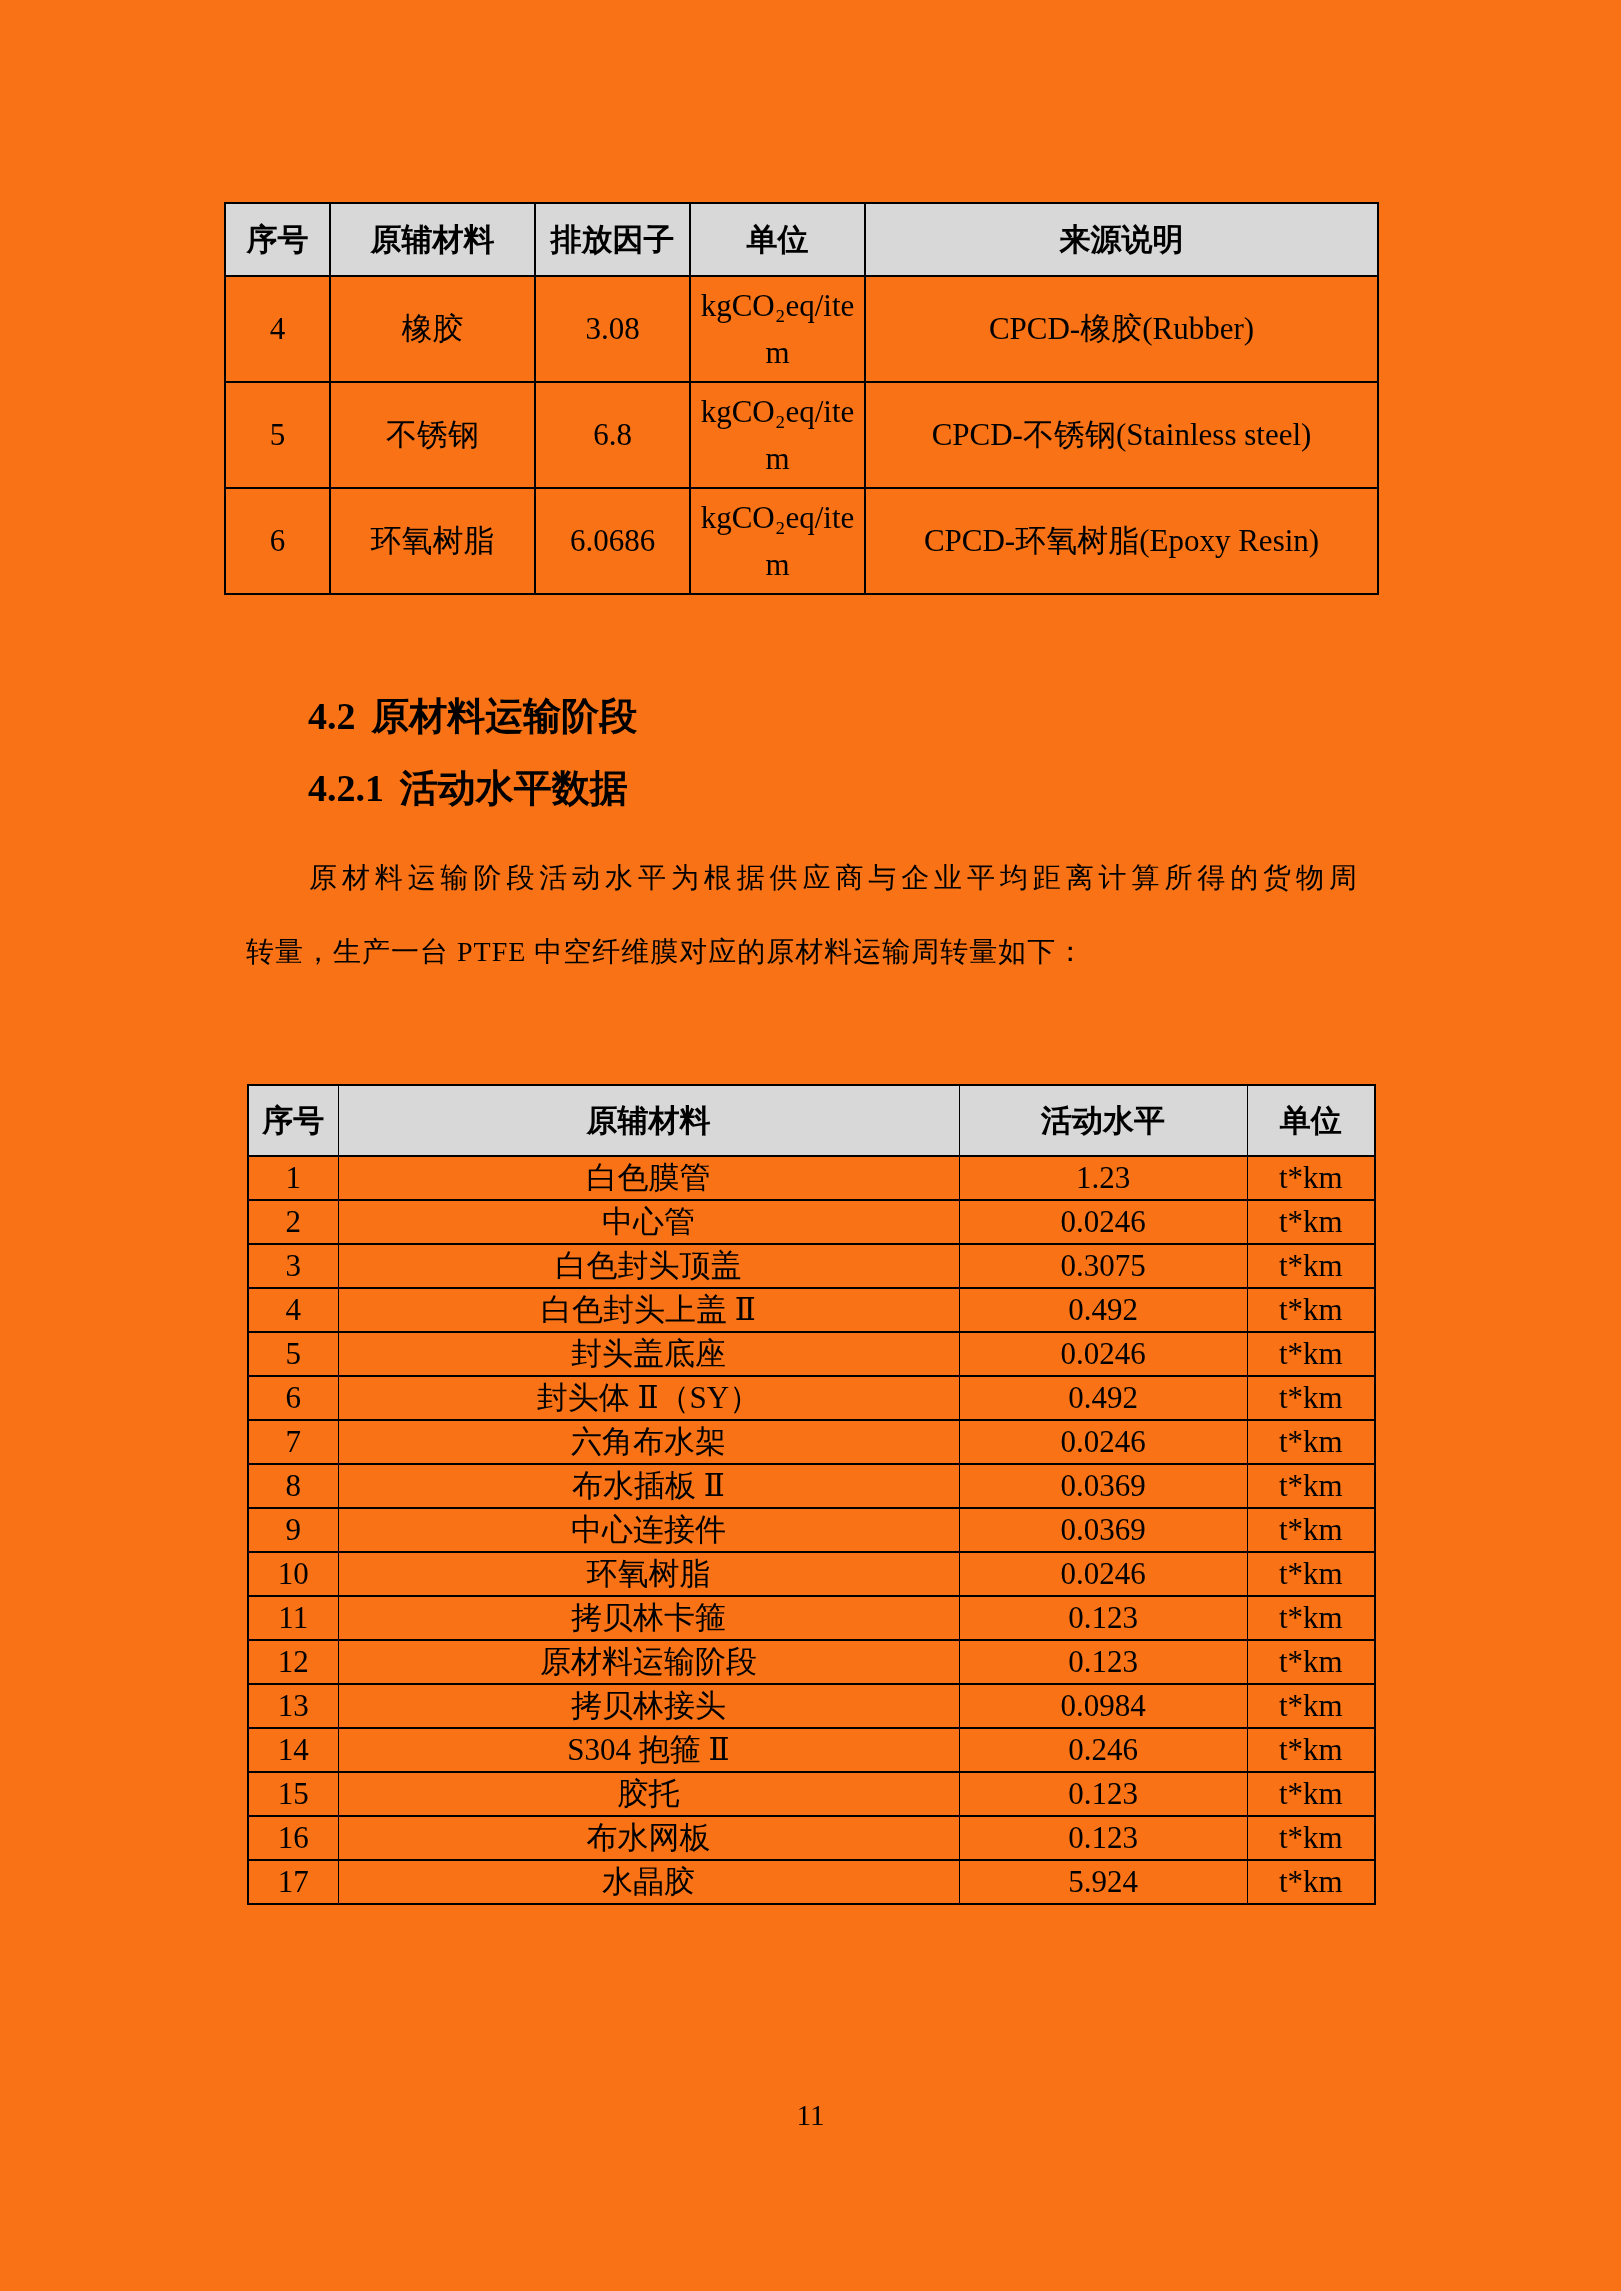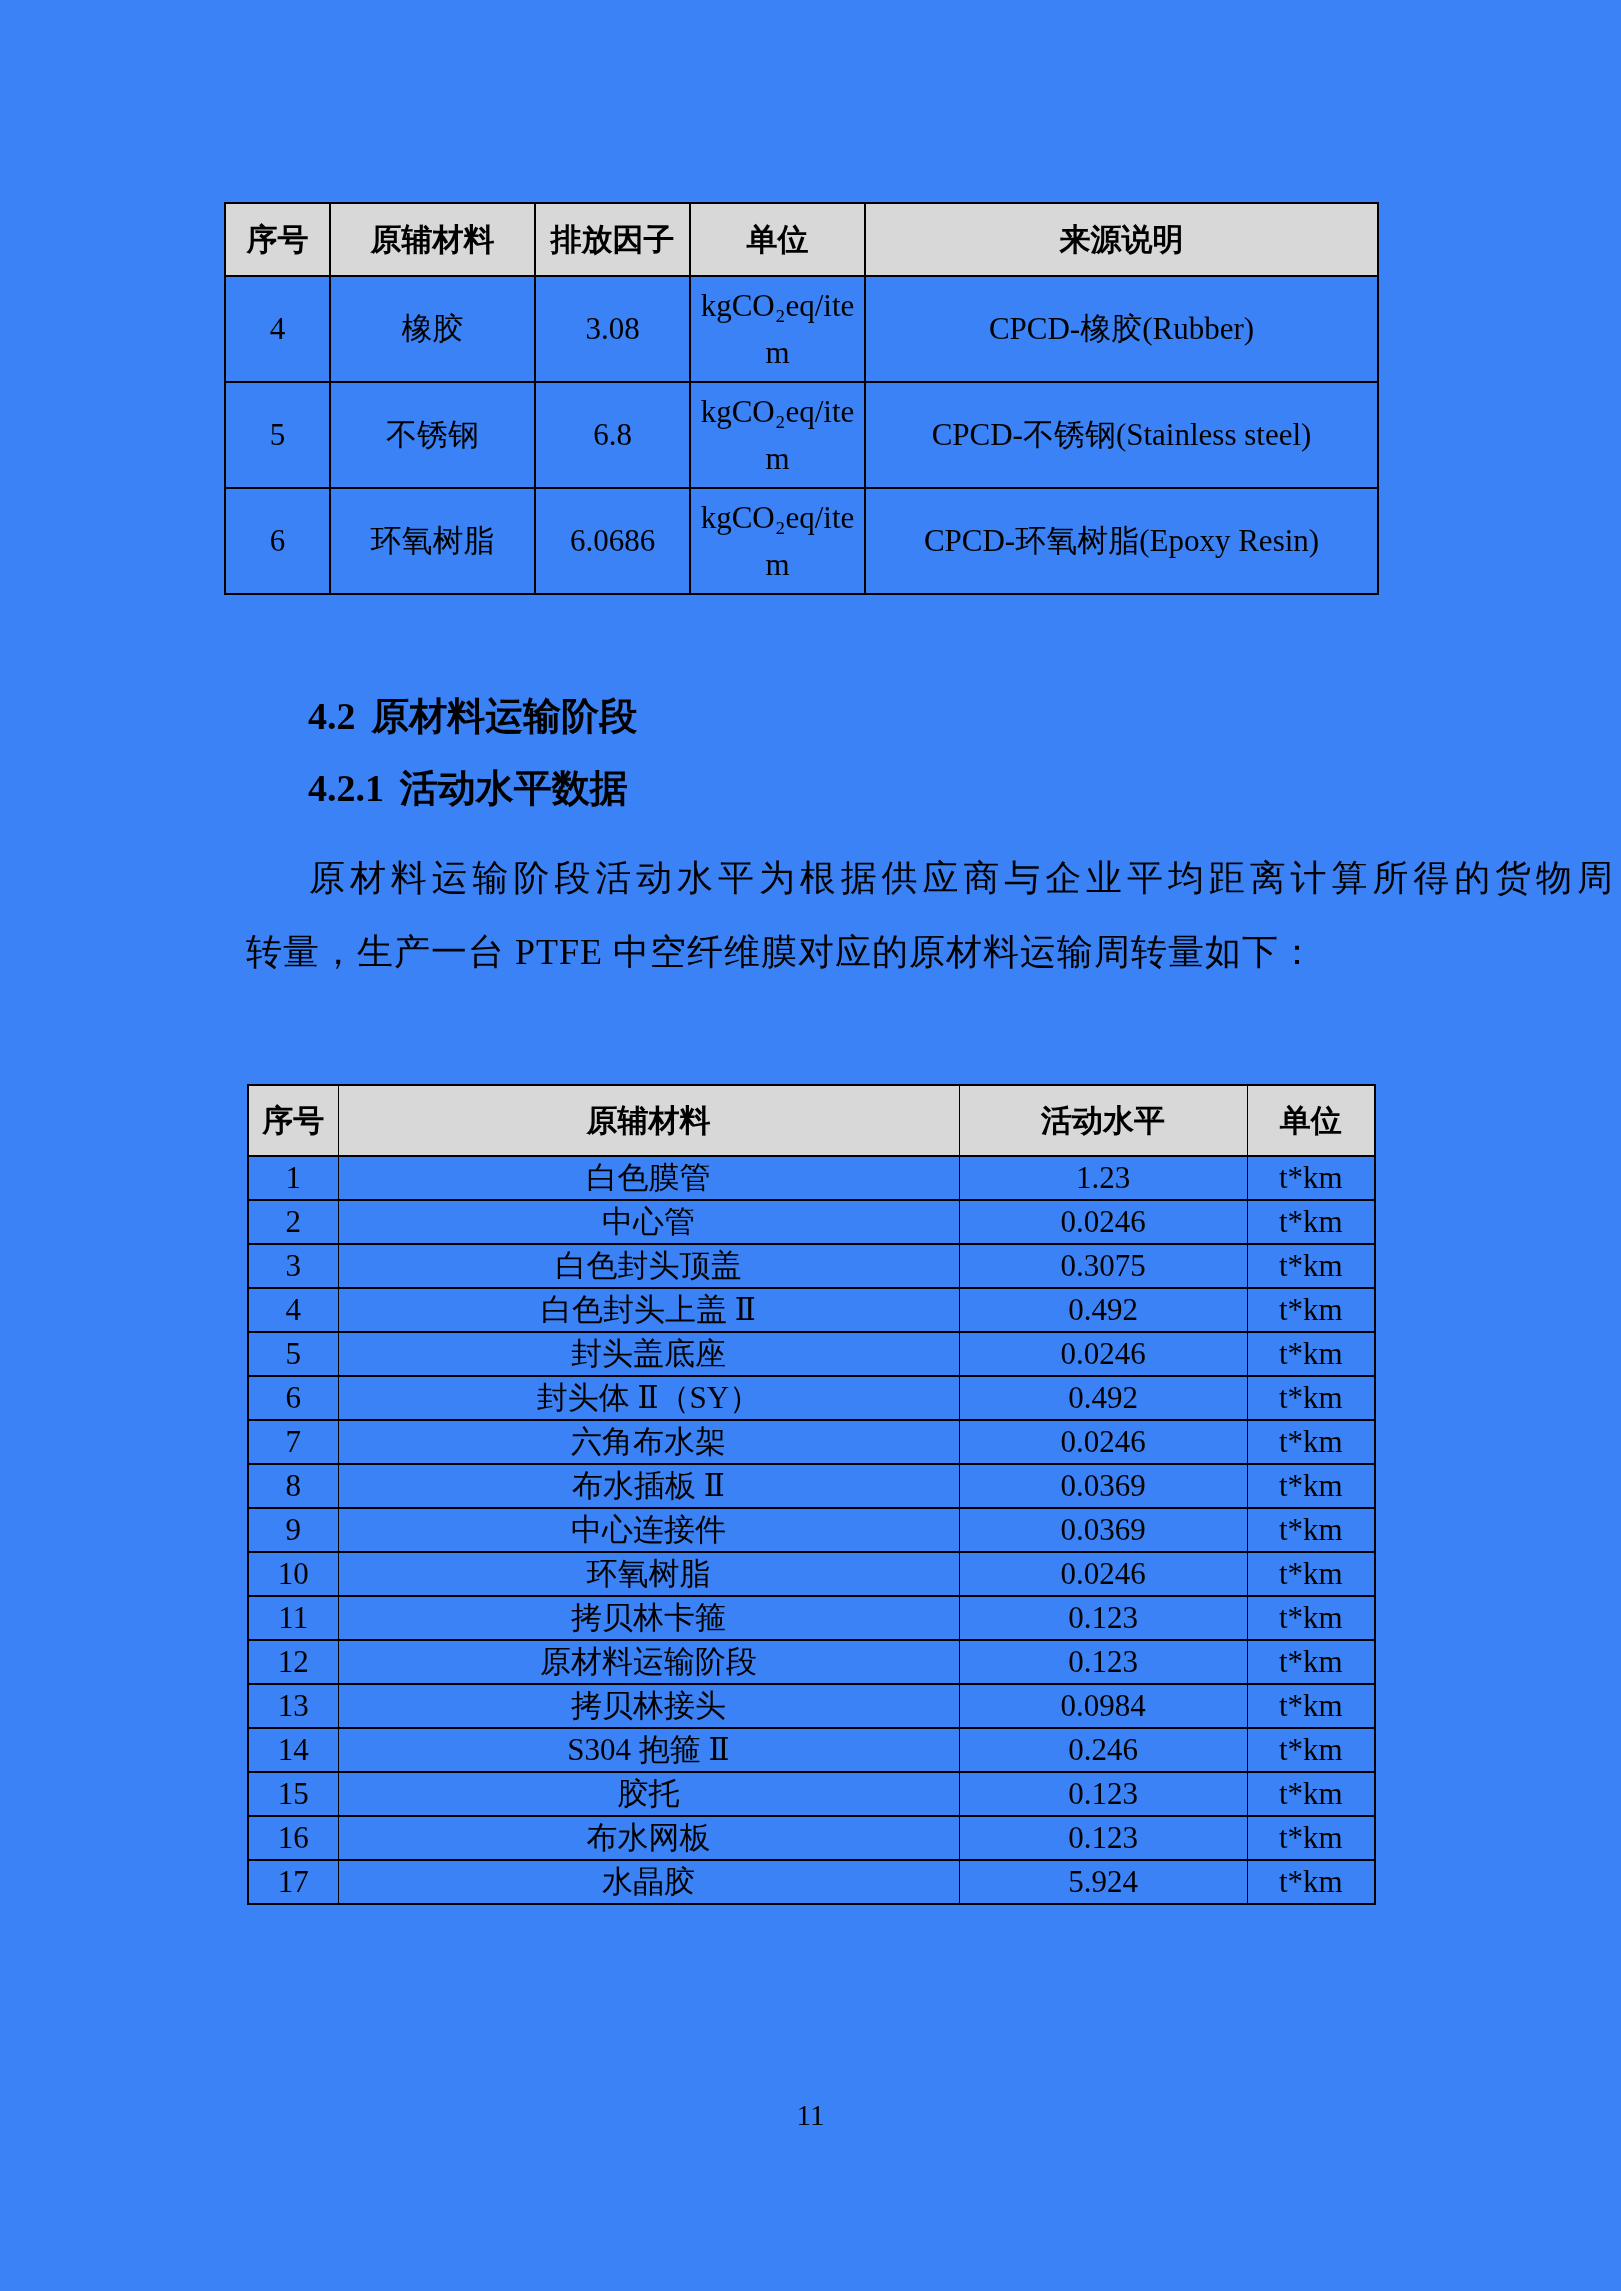--- a/index.html
+++ b/index.html
@@ -1,21 +1,21 @@
 <!DOCTYPE html>
 <html><head>
 <meta charset="utf-8">
 <style>
   html, body { margin: 0; padding: 0; background: #ffffff; }
   .page {
     position: relative;
     width: 1621px;
     height: 2292px;
     margin: 0 auto;
-    background: #3b82f6;
+    background: #f97316;
     font-family: "Liberation Serif", "DejaVu Serif", serif;
     color: #000000;
   }
 
   
   table.t1 {
     position: absolute;
     left: 224px;
     top: 202px;
     width: 1153px;
@@ -50,21 +50,21 @@
   }
   .h42  { top: 691px; }
   .h421 { top: 763px; }
   .heading .ht { margin-left: 15.7px; }
 
   .para {
     position: absolute;
     left: 246px;
     top: 841px;
     width: 1152px;
-    font-size: 36px;
+    font-size: 28px;
   }
   .pline { line-height: 74px; white-space: nowrap; }
   .pline1 { text-indent: 63px; letter-spacing: 4.9px; }
   .pline2 { letter-spacing: 1px; }
 
   .caption {
     position: absolute;
     left: 246px;
     top: 1002px;
     width: 1129px;

